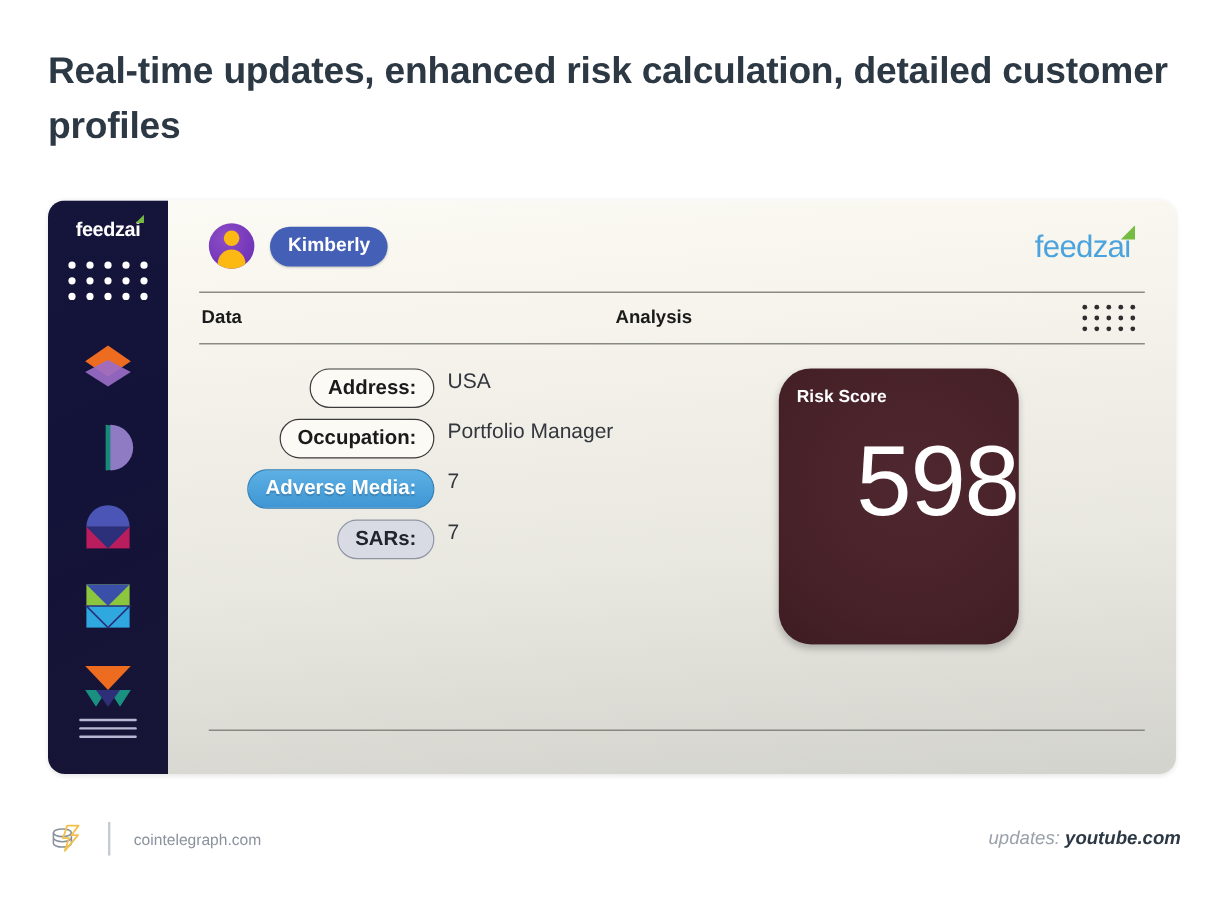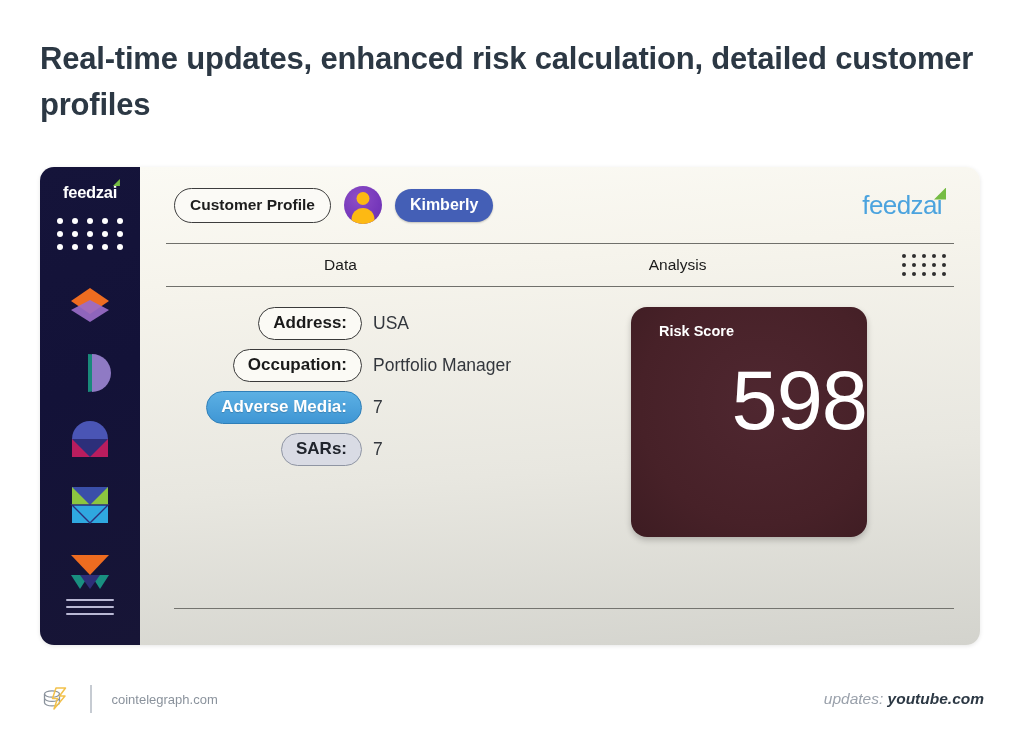--- a/index.html
+++ b/index.html
@@ -202,23 +202,23 @@
   .thead {
     display: flex;
     align-items: center;
     border-top: 1.4px solid #70706b;
     border-bottom: 1.4px solid #70706b;
     height: 42px;
     padding: 0 2px;
   }
   .th {
     font-size: 15.5px;
-    font-weight: normal;
+    font-weight: bold;
     color: #1b1b1b;
-    text-align: center;
+    text-align: left;
   }
   .th-data { flex: 0 0 44%; }
   .th-analysis { flex: 0 0 42%; }
   .th-icon { flex: 1; display: flex; justify-content: flex-end; padding-right: 6px; }
   .dotgrid-dark {
     display: grid;
     grid-template-columns: repeat(5, 4px);
     grid-auto-rows: 4px;
     gap: 5px 6px;
   }
@@ -236,21 +236,21 @@
   }
   .rows {
     flex: 0 0 50%;
     display: flex;
     flex-direction: column;
     gap: 9px;
     padding-left: 10px;
   }
   .row {
     display: flex;
-    align-items: center;
+    align-items: flex-start;
     gap: 11px;
   }
   .row .label {
     display: inline-flex;
     align-items: center;
     justify-content: center;
     border-radius: 999px;
     font-size: 17px;
     font-weight: bold;
     padding: 5px 14px 6px;
@@ -278,26 +278,26 @@
   }
   .rowlabels { display: flex; justify-content: flex-end; min-width: 186px; }
 
   .analysis {
     flex: 1;
     display: flex;
     justify-content: center;
     padding-right: 26px;
   }
   .riskcard {
-    width: 236px;
+    width: 200px;
     height: 230px;
-    border-radius: 16px;
+    border-radius: 27px;
     background: radial-gradient(circle at 55% 42%, #4f2730 0%, #472128 65%, #3d1c22 100%);
     box-shadow: 0 3px 6px rgba(0,0,0,0.22);
-    padding: 16px 28px;
+    padding: 16px 15px;
     box-sizing: border-box;
     position: relative;
   }
   .riskcard .rlabel {
     color: #ffffff;
     font-size: 14.5px;
     font-weight: bold;
   }
   .riskcard .rvalue {
     position: absolute;
@@ -420,21 +420,20 @@
     <div class="sb-menu">
       <span></span>
         <span></span>
         <span></span>
     </div>
   </div>
 
   <div class="content">
 
     <div class="topbar">
-      <div class="pill pill-outline">Customer Profile</div>
 
       <div class="avatar">
         <span class="head"></span>
         <span class="body"></span>
       </div>
 
       <div class="pill pill-user">Kimberly</div>
 
       <div class="brandmark">
         <span>feedzai</span>

